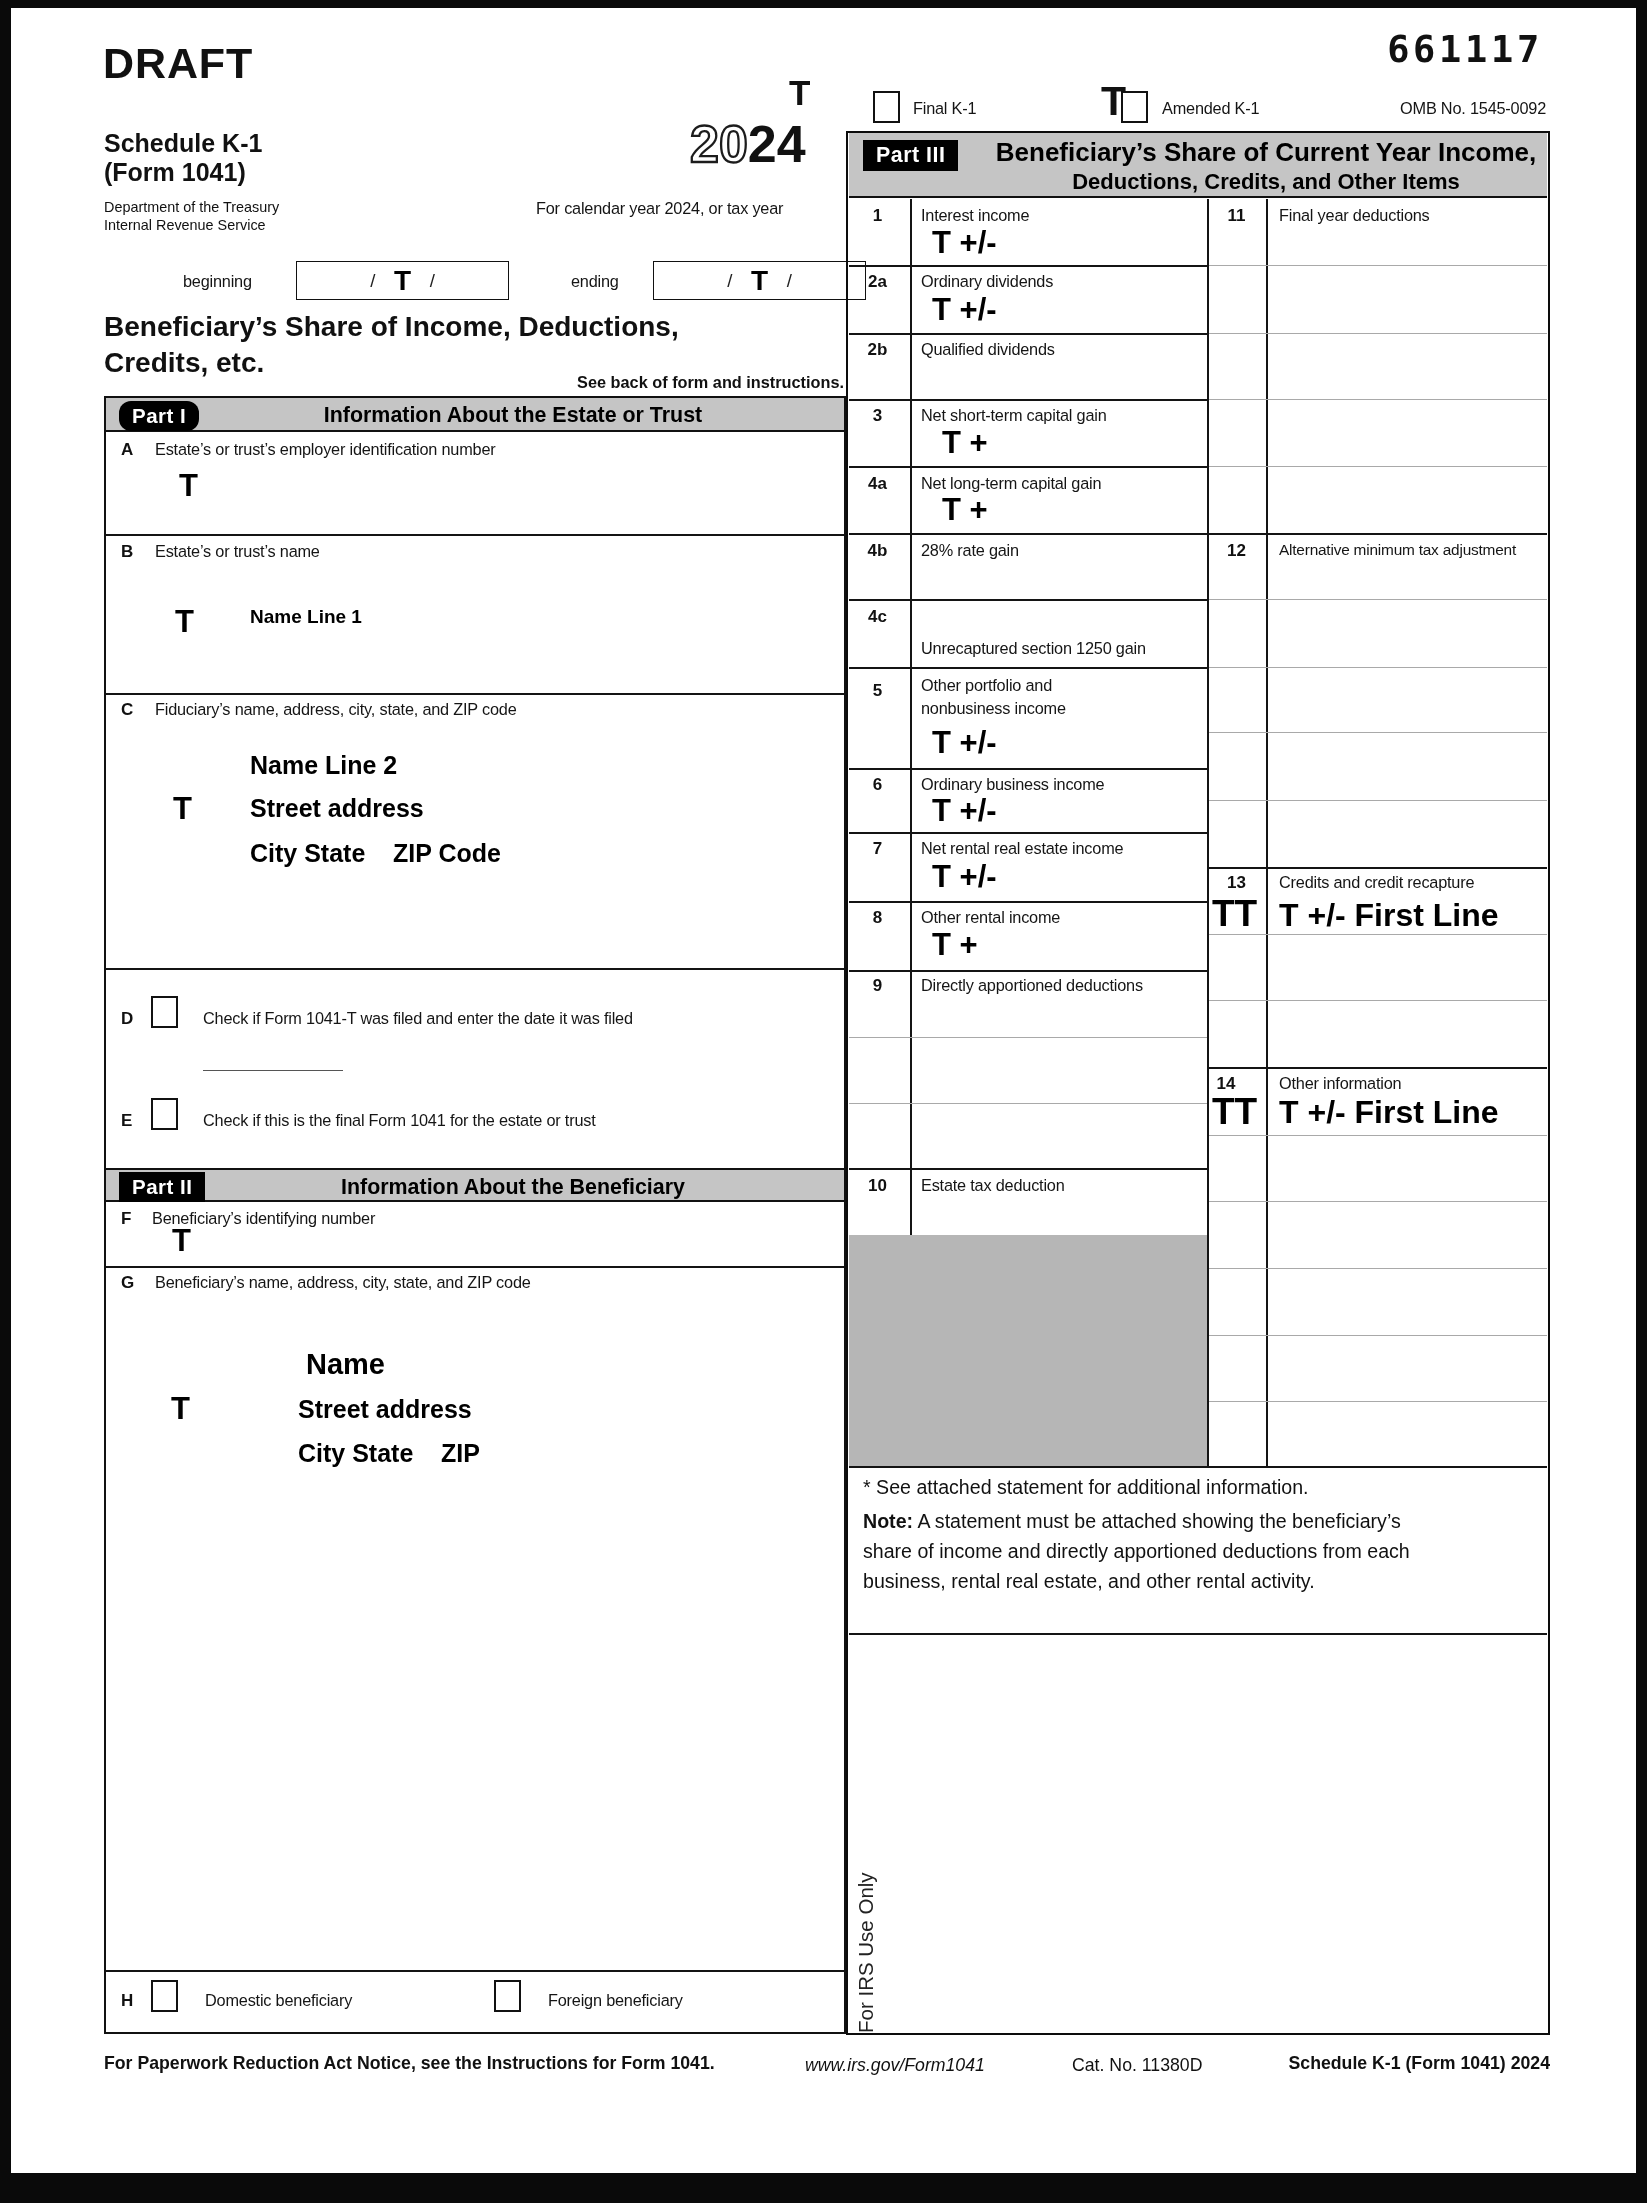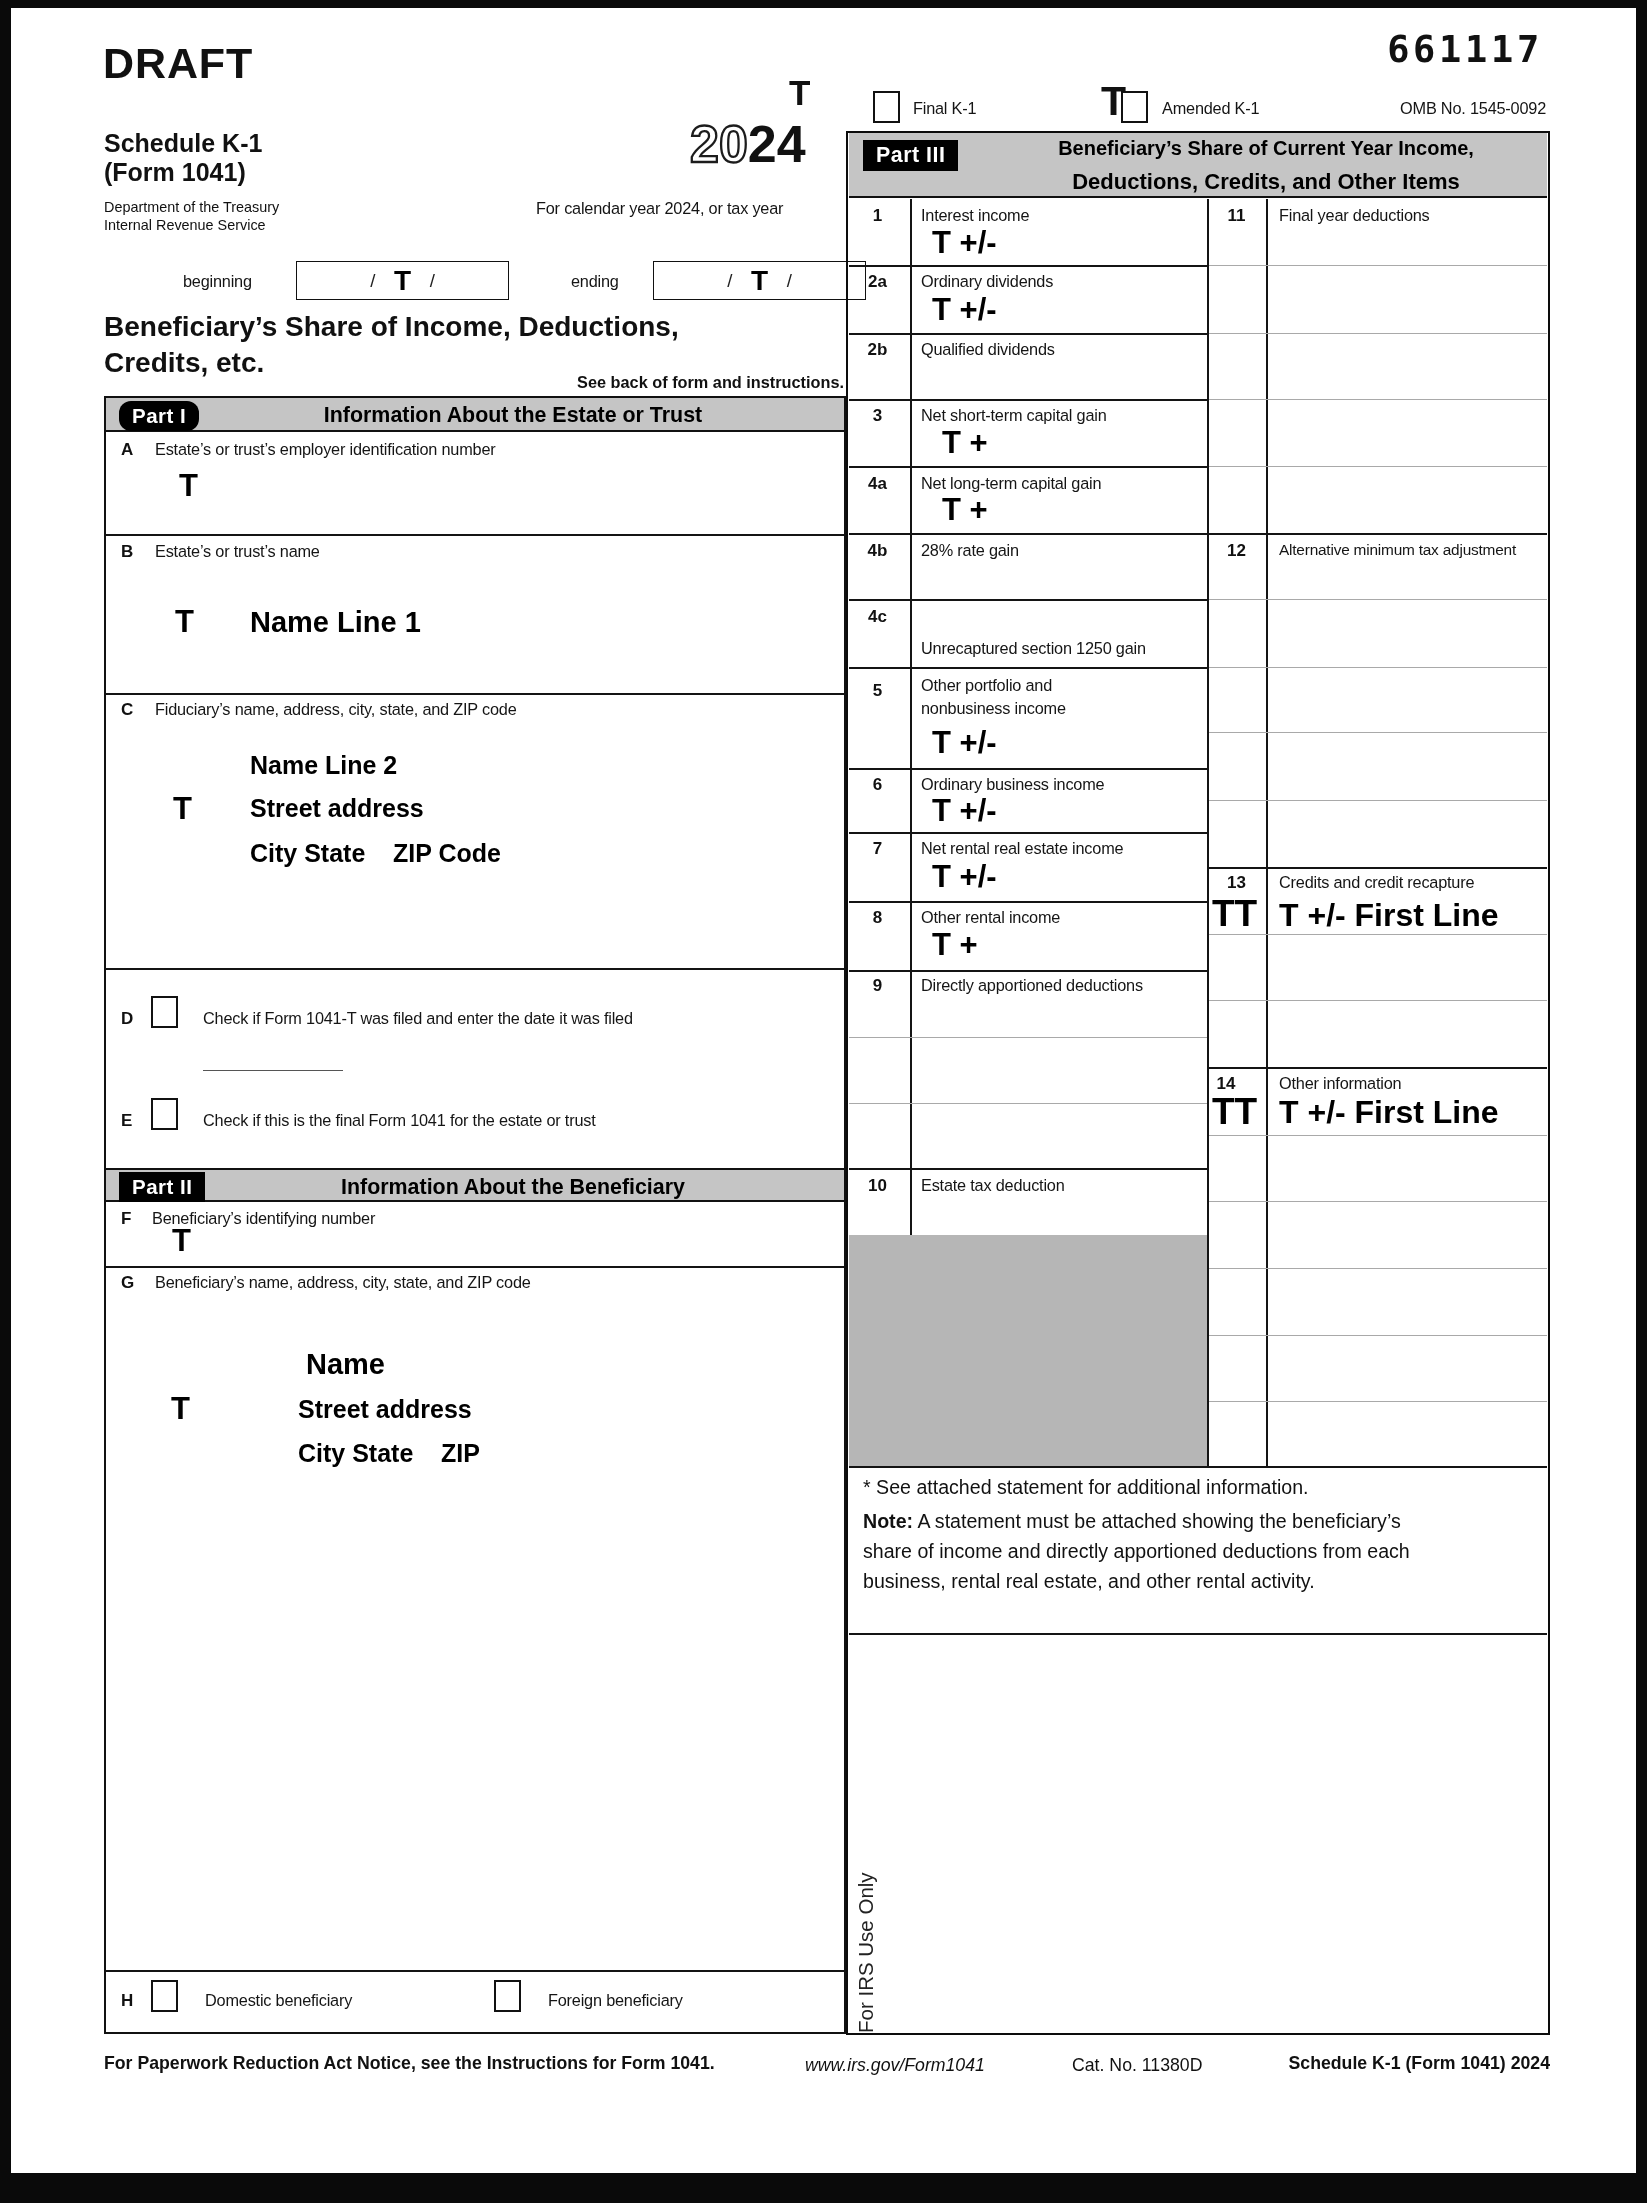--- a/index.html
+++ b/index.html
@@ -73,21 +73,21 @@
   <div class="a bartitle" style="left:252px;top:403px;width:522px;">Information About the Estate or Trust</div>
 
   <div class="a let" style="left:121px;top:440px;">A</div>
   <div class="a lab" style="left:155px;top:440px;">Estate’s or trust’s employer identification number</div>
   <div class="a val" style="left:179px;top:468px;">T</div>
   <div class="a hd" style="left:106px;top:534px;width:738px;"></div>
 
   <div class="a let" style="left:121px;top:542px;">B</div>
   <div class="a lab" style="left:155px;top:542px;">Estate’s or trust’s name</div>
   <div class="a val" style="left:175px;top:604px;">T</div>
-  <div class="a val" style="left:250px;top:606px;font-size:29px;">Name Line 1</div>
+  <div class="a val" style="left:250px;top:606px;font-size:19px;">Name Line 1</div>
   <div class="a hd" style="left:106px;top:693px;width:738px;"></div>
 
   <div class="a let" style="left:121px;top:700px;">C</div>
   <div class="a lab" style="left:155px;top:700px;">Fiduciary’s name, address, city, state, and ZIP code</div>
   <div class="a val" style="left:250px;top:751px;font-size:25px;">Name Line 2</div>
   <div class="a val" style="left:173px;top:791px;">T</div>
   <div class="a val" style="left:250px;top:794px;font-size:25px;">Street address</div>
   <div class="a val" style="left:250px;top:839px;font-size:25px;white-space:pre;">City State    ZIP Code</div>
   <div class="a hd" style="left:106px;top:968px;width:738px;"></div>
 
@@ -118,21 +118,21 @@
 
   <div class="a let" style="left:121px;top:1991px;">H</div>
   <div class="a cb" style="left:151px;top:1980px;"></div>
   <div class="a lab" style="left:205px;top:1991px;">Domestic beneficiary</div>
   <div class="a cb" style="left:494px;top:1980px;"></div>
   <div class="a lab" style="left:548px;top:1991px;">Foreign beneficiary</div>
 
   <div class="a" style="left:846px;top:131px;width:704px;height:1904px;border:2.8px solid #0c0c0c;box-sizing:border-box;"></div>
   <div class="a bar" style="left:849px;top:133px;width:698px;height:65px;"></div>
   <div class="a badge" style="left:863px;top:140px;font-size:21.4px;">Part III</div>
-  <div class="a bartitle" style="left:990px;top:137px;width:552px;font-size:20px;">Beneficiary’s Share of Current Year Income,</div>
+  <div class="a bartitle" style="left:990px;top:137px;width:552px;font-size:26px;">Beneficiary’s Share of Current Year Income,</div>
   <div class="a bartitle" style="left:990px;top:169px;width:552px;font-size:22px;">Deductions, Credits, and Other Items</div>
 
   <div class="a vl" style="left:910px;top:199px;height:1037px;"></div>
   <div class="a vl" style="left:1207px;top:199px;height:1268px;"></div>
   <div class="a vl" style="left:1266px;top:199px;height:1268px;"></div>
 
   <div class="a hd" style="left:849px;top:265px;width:358px;"></div>
   <div class="a hd" style="left:849px;top:333px;width:358px;"></div>
   <div class="a hd" style="left:849px;top:399px;width:358px;"></div>
   <div class="a hd" style="left:849px;top:466px;width:358px;"></div>

